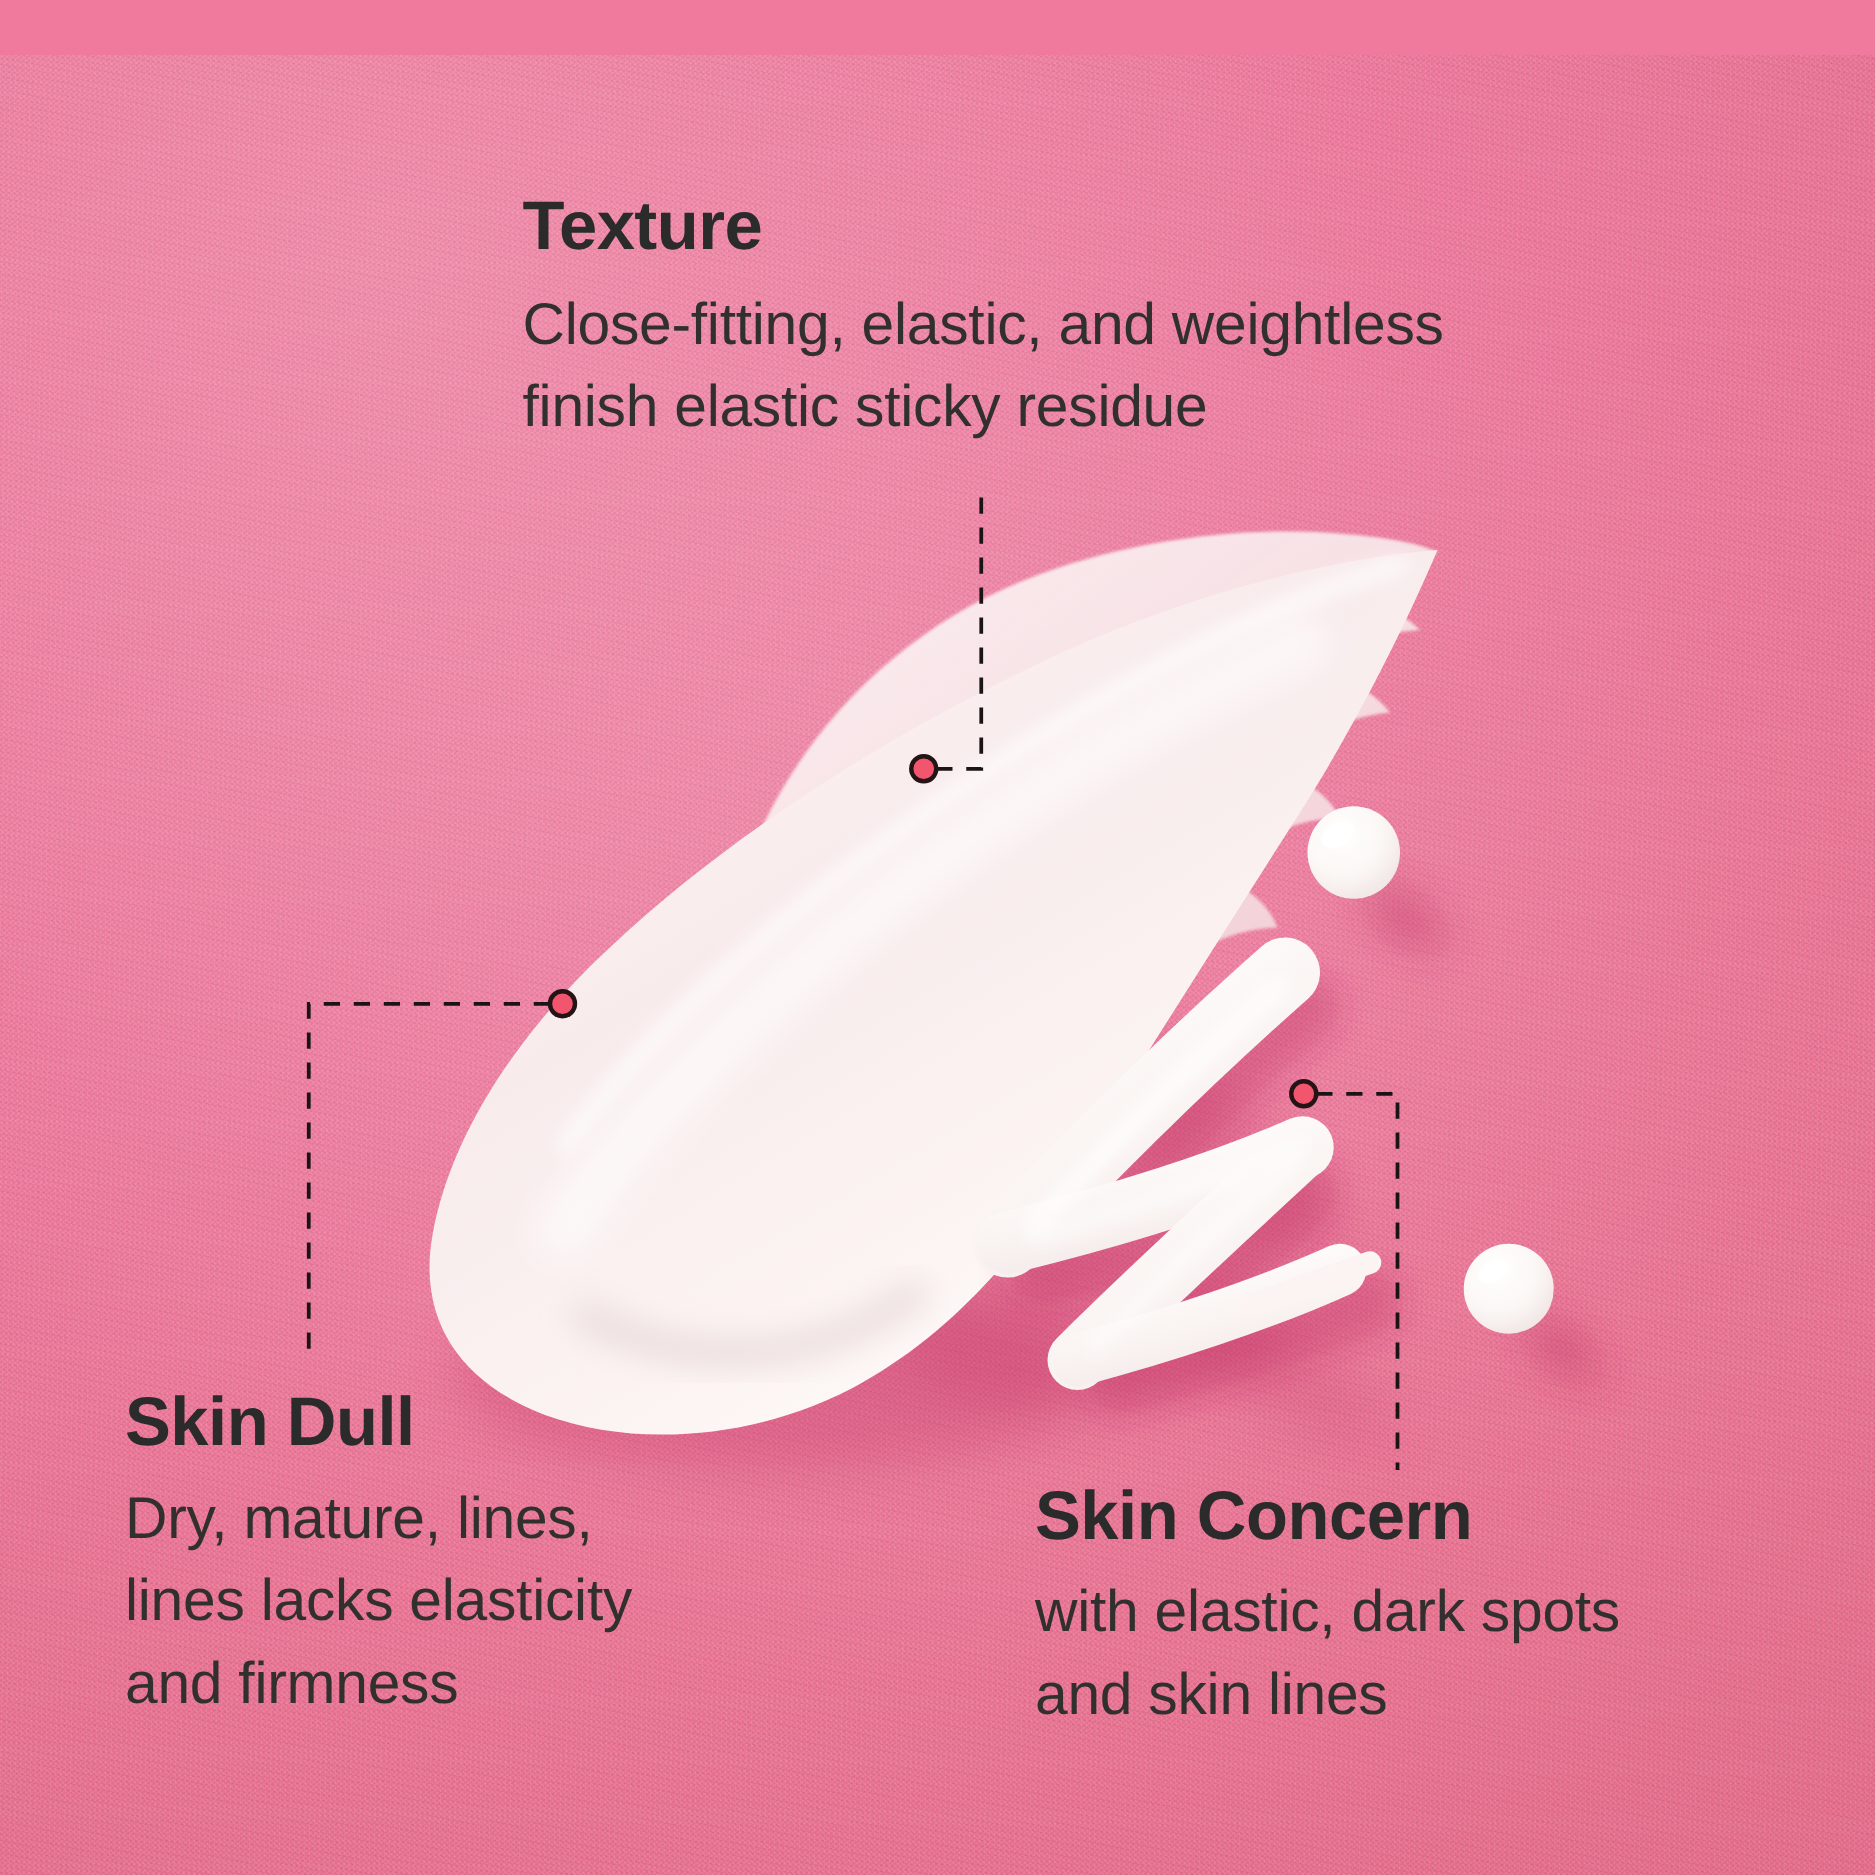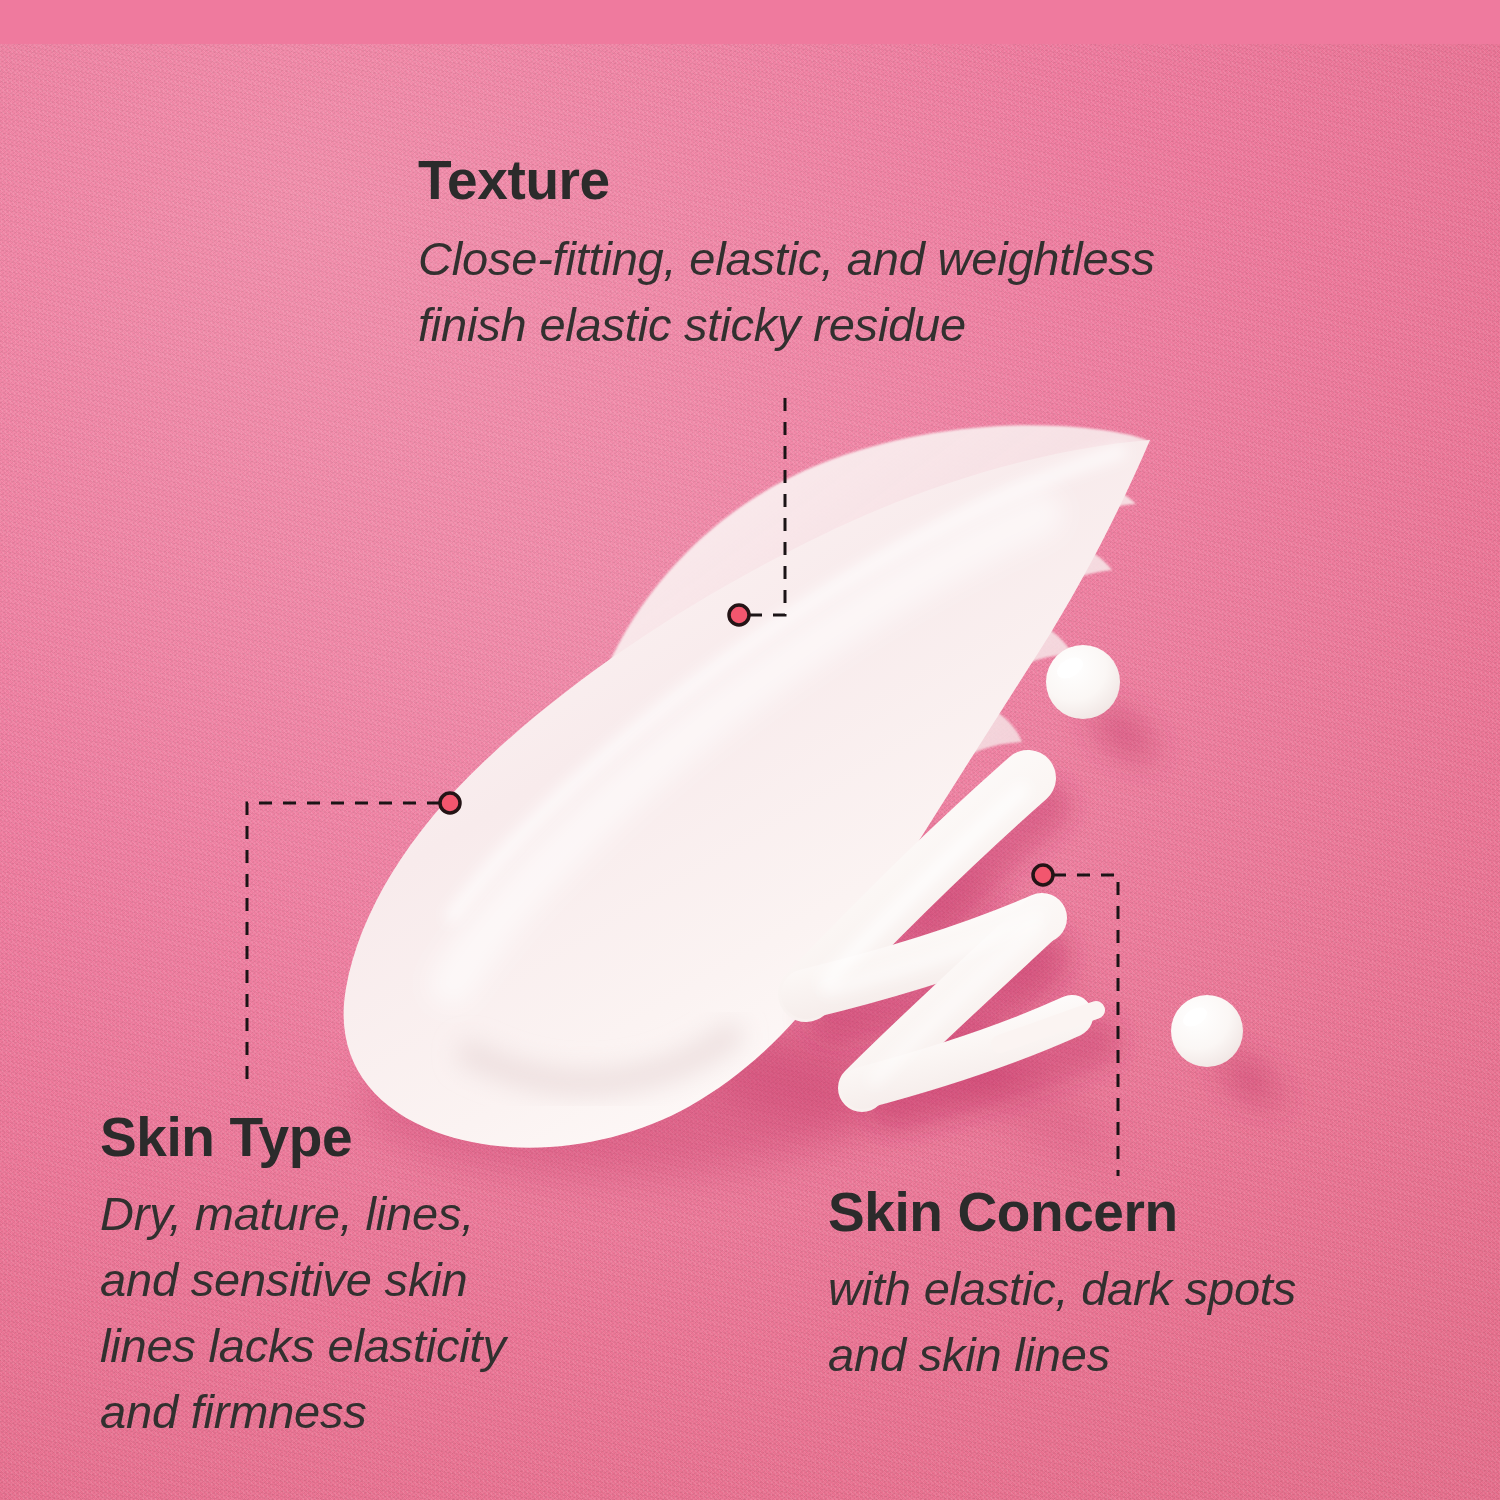--- a/index.html
+++ b/index.html
@@ -30,21 +30,21 @@
   }
 
   svg.art{position:absolute;left:0;top:0;width:1500px;height:1500px;}
 
   
   .block{position:absolute;}
   .hd{
     font-weight:bold;color:#2b2b2b;letter-spacing:-0.4px;
     line-height:1.05;white-space:nowrap;
   }
-  .bd{color:#32302f;letter-spacing:-0.2px;font-style:italic;}
+  .bd{color:#32302f;letter-spacing:-0.2px;}
   .bd .ln{display:block;white-space:nowrap;}
 
   #b-texture{left:418px;top:108px;}
   #b-texture .hd{font-size:55px;}
   #b-texture .bd{font-size:47px;line-height:66px;margin-top:16px;}
 
   #b-skintype{left:100px;top:1065px;}
   #b-skintype .hd{font-size:55px;}
   #b-skintype .bd{font-size:47px;line-height:66px;margin-top:14px;}
 
@@ -189,24 +189,23 @@
 
   <div class="block" id="b-texture">
     <div class="hd">Texture</div>
     <div class="bd">
       <span class="ln">Close-fitting, elastic, and weightless</span>
       <span class="ln">finish elastic sticky residue</span>
     </div>
   </div>
 
   <div class="block" id="b-skintype">
-    <div class="hd">Skin Type</div>
+    <div class="hd">Skin Dull</div>
     <div class="bd">
       <span class="ln">Dry, mature, lines,</span>
-      <span class="ln">and sensitive skin</span>
       <span class="ln">lines lacks elasticity</span>
       <span class="ln">and firmness</span>
     </div>
   </div>
 
   <div class="block" id="b-skinconcern">
     <div class="hd">Skin Concern</div>
     <div class="bd">
       <span class="ln">with elastic, dark spots</span>
       <span class="ln">and skin lines</span>

